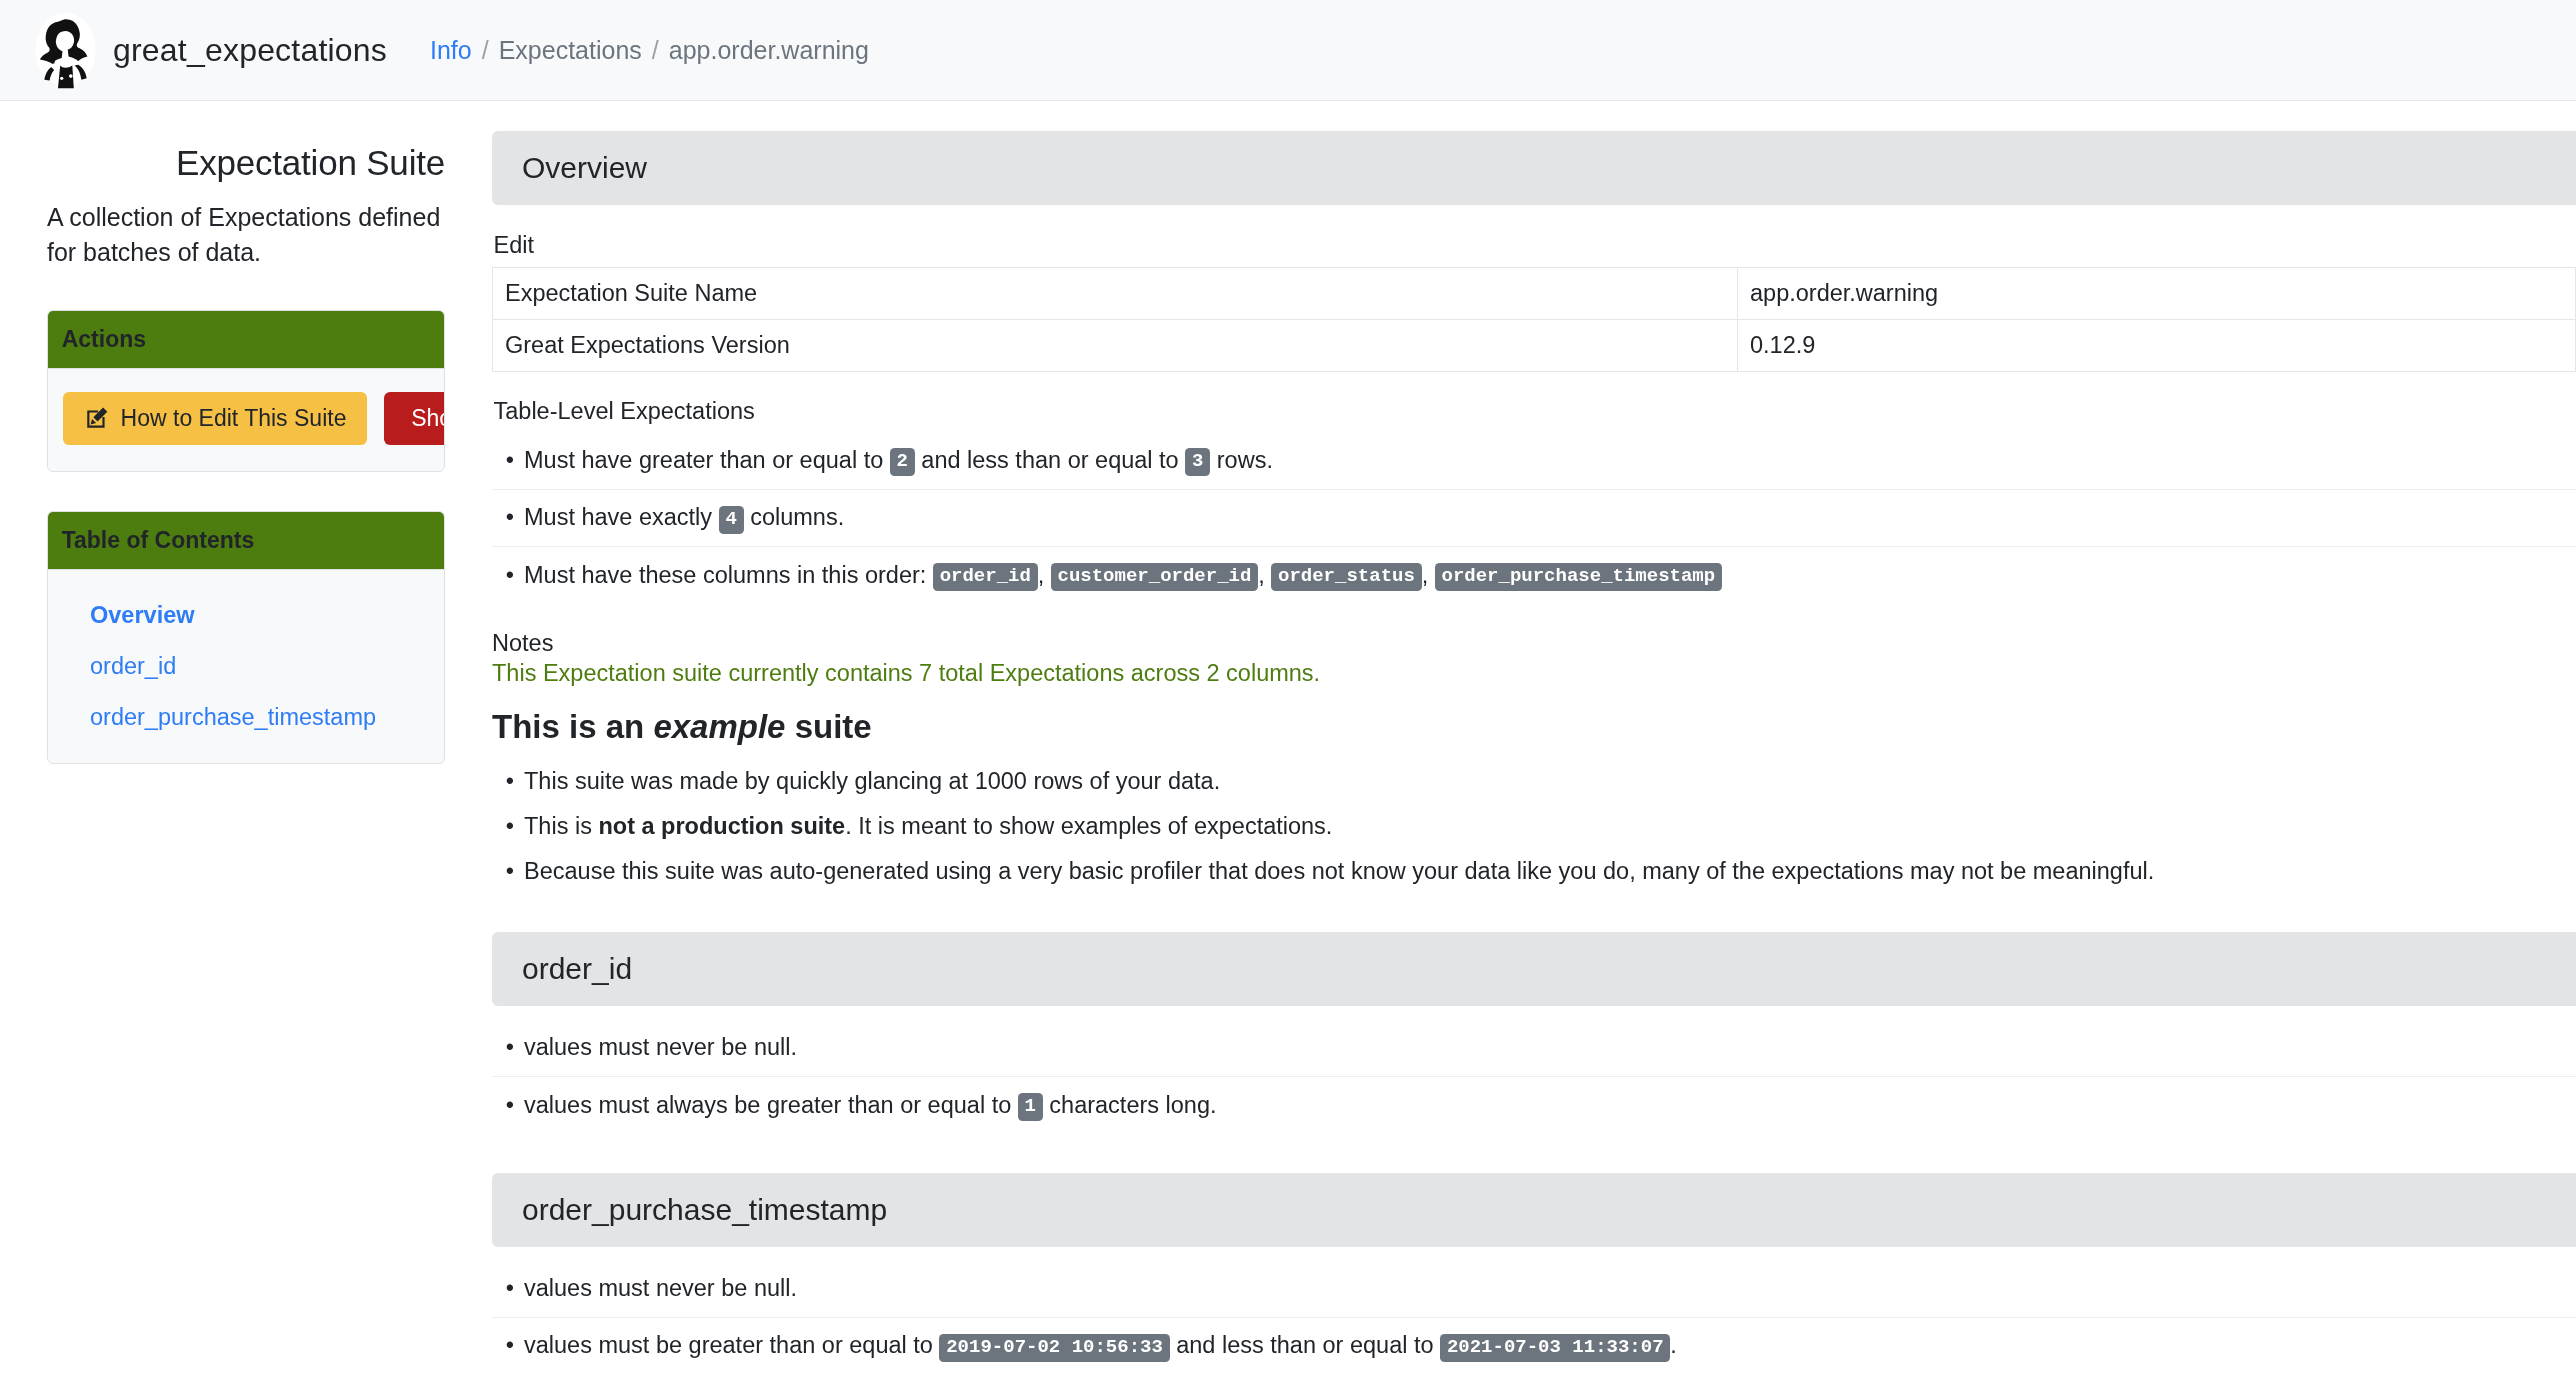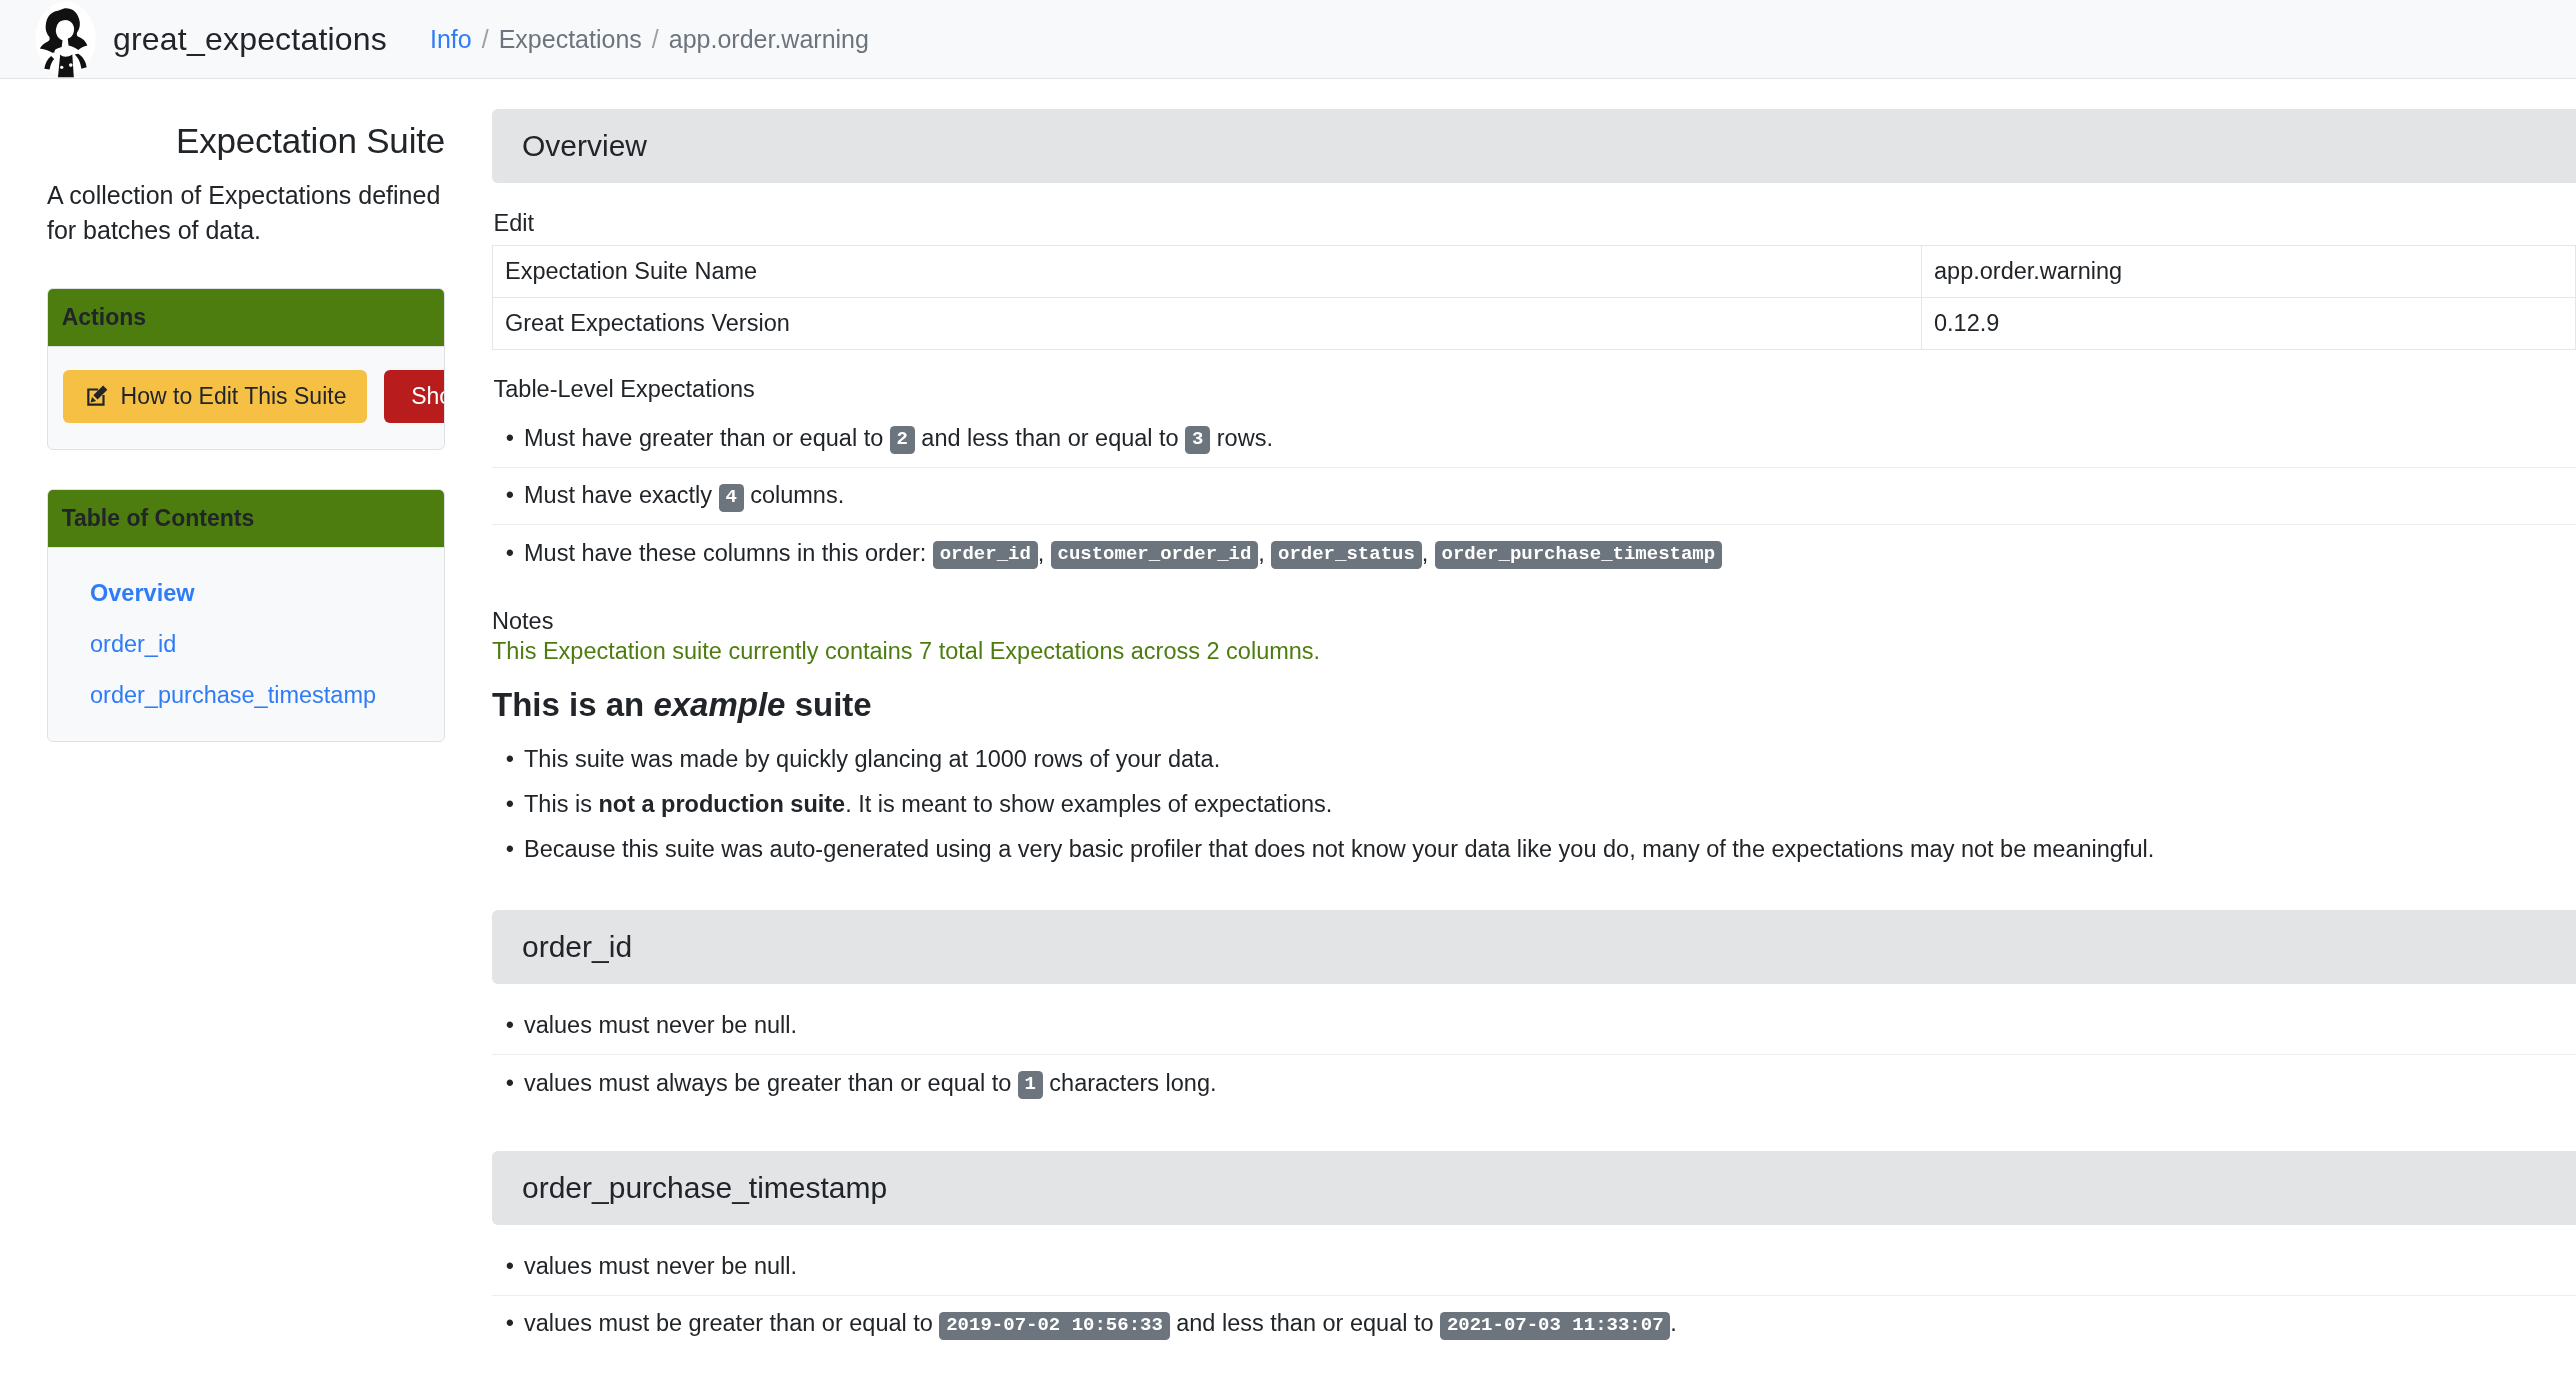--- a/index.html
+++ b/index.html
@@ -7,21 +7,21 @@
     width: 2576px; height: 1398px;
     background: #ffffff;
     font-family: "Liberation Sans", sans-serif;
     color: #212529;
     -webkit-font-smoothing: antialiased;
   }
   * { box-sizing: border-box; }
 
   
   .navbar {
-    height: 79px;
+    height: 101px;
     background: #f8f9fa;
     border-bottom: 1.5px solid #e3e5e8;
     display: flex;
     align-items: center;
     padding-left: 33px;
   }
   .brand { display: flex; align-items: center; gap: 15px; }
   .logo {
     width: 65px; height: 78px;
     display: block;
@@ -131,21 +131,21 @@
     table-layout: fixed;
     margin-bottom: 26px;
   }
   .info-table td {
     border: 1.5px solid #e4e7ea;
     font-size: 23.5px;
     color: #212529;
     padding: 12px 0 12px 12px;
     height: 50px;
   }
-  .info-table td.key { width: 1429px; }
+  .info-table td.key { width: 1245px; }
 
   ul.exp-list { list-style: none; margin: 0 0 0 0; padding: 0; }
   ul.exp-list li {
     font-size: 23.5px;
     color: #212529;
     line-height: 1.5;
     padding: 10.6px 0 10.6px 32px;
     border-bottom: 1.5px solid #eceff1;
     position: relative;
   }

